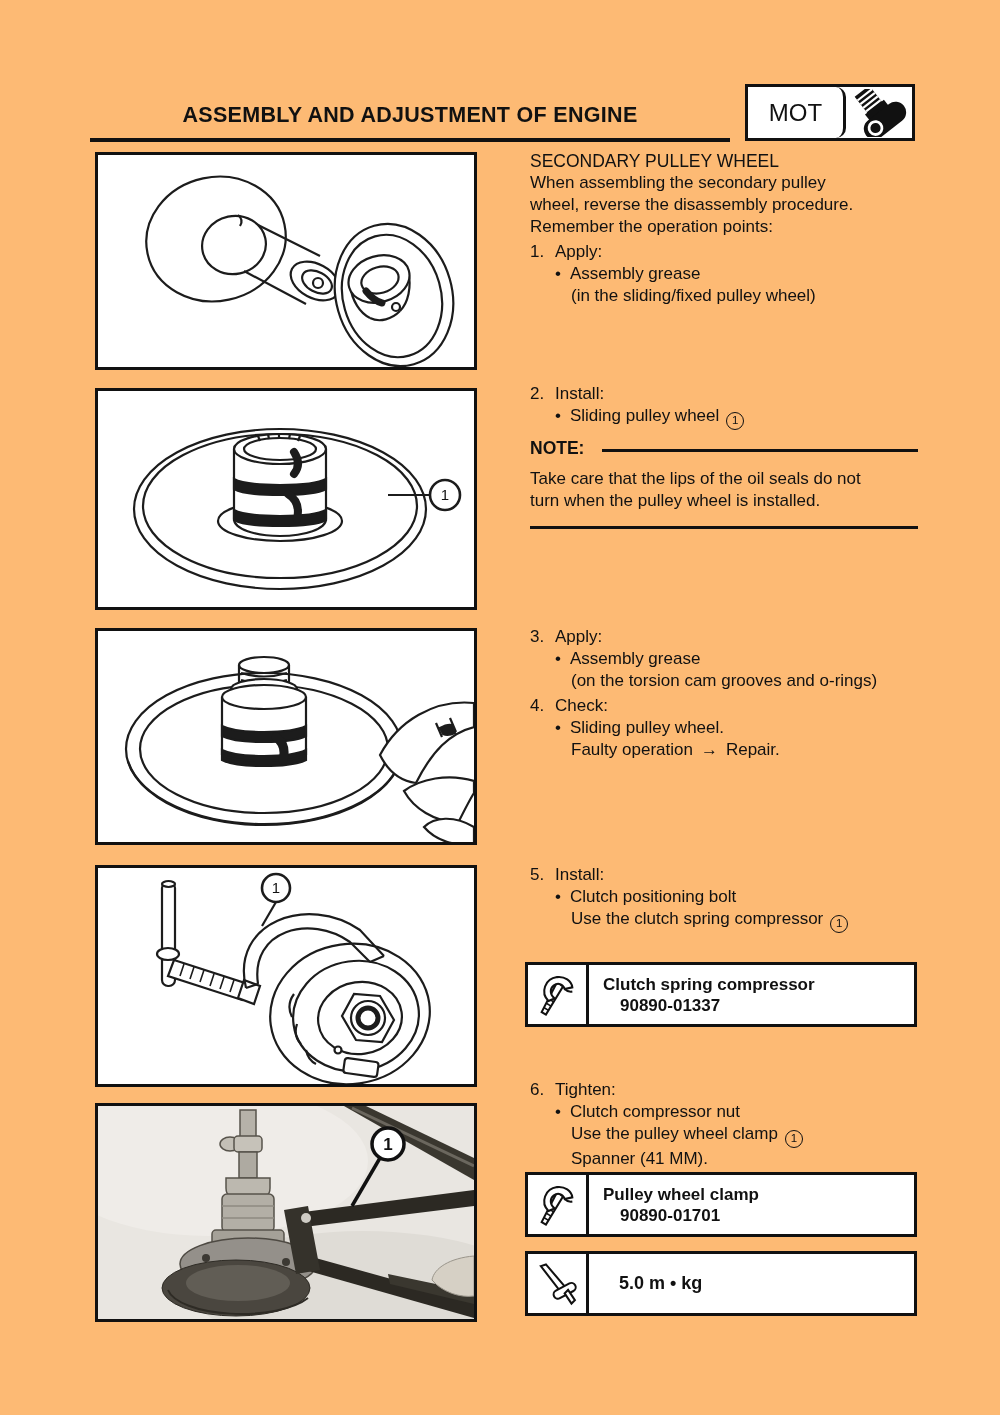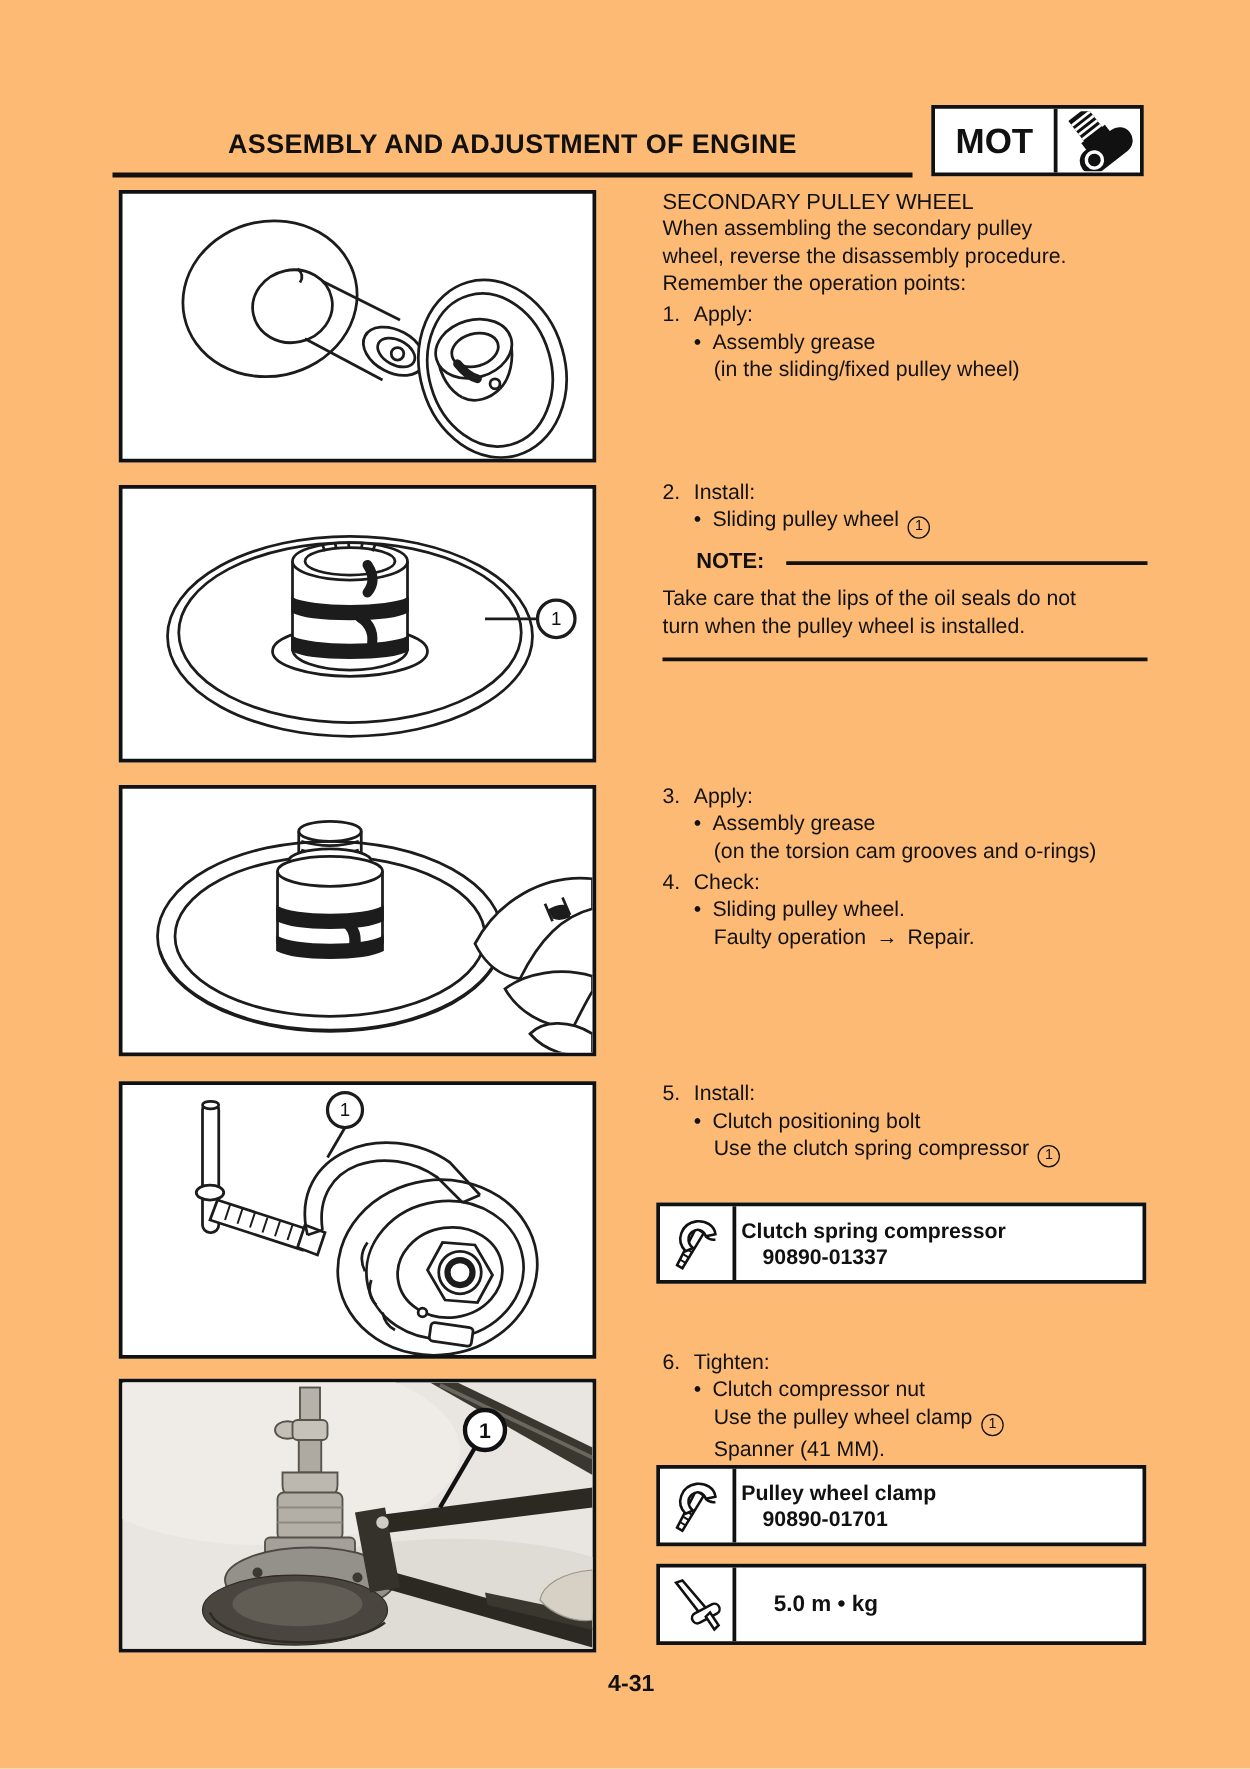--- a/index.html
+++ b/index.html
@@ -6,50 +6,50 @@
   .page{position:relative;width:1000px;height:1415px;background:#fdba74;
         font-family:"Liberation Sans", sans-serif;color:#111;overflow:hidden;}
 
   
   .title{position:absolute;left:90px;top:103px;width:640px;text-align:center;
          font-weight:bold;font-size:21.5px;letter-spacing:.3px;}
   .titlerule{position:absolute;left:90px;top:138px;width:640px;height:3.5px;background:#111;}
   .badge{position:absolute;left:745px;top:84px;width:170px;height:57px;border:3.5px solid #111;
          display:flex;box-sizing:border-box;background:#fff;}
   .badge-mot{width:95px;display:flex;align-items:center;justify-content:center;
-             font-weight:bold;font-size:28px;border-right:3.5px solid #111;}
+             font-weight:normal;font-size:24px;border-right:3.5px solid #111;border-radius:10px;}
   .badge-ic{flex:1;display:flex;align-items:center;justify-content:center;}
 
   
   .figframe{position:absolute;left:95px;width:382px;border:3px solid #111;background:#fff;box-sizing:border-box;}
   .figframe svg{display:block;width:100%;height:100%;}
 
   
   .txt{position:absolute;left:530px;width:398px;font-size:17px;line-height:22px;}
   .h2{font-weight:normal;font-size:17.5px;}
   .step{display:flex;margin-top:3px;}
   .snum{width:25px;flex:none;}
   .bl{padding-left:25px;display:flex;gap:9px;align-items:baseline;}
   .dt{padding-left:41px;}
   .circ{display:inline-block;width:18px;height:18px;border:1.7px solid #111;border-radius:50%;
         font-size:11.5px;line-height:15.5px;text-align:center;box-sizing:border-box;
         vertical-align:-3px;margin-left:7px;font-weight:normal;}
   .arrow{font-weight:bold;padding:0 8px;}
 
   .noterow{position:absolute;left:530px;top:438px;width:388px;display:flex;align-items:center;}
-  .notelabel{font-weight:bold;font-size:17.5px;margin-left:27px;}
+  .notelabel{font-weight:bold;font-size:17.5px;}
   .noteline{flex:1;height:3px;background:#111;margin-left:18px;margin-top:3px;}
   .rule2{position:absolute;left:530px;top:526px;width:388px;height:3px;background:#111;}
 
   
   .toolbox{position:absolute;left:525px;width:392px;height:65px;border:3px solid #111;
            display:flex;box-sizing:border-box;background:#fff;}
   .tb-icon{width:58px;flex:none;border-right:3px solid #111;display:flex;align-items:center;justify-content:center;}
   .tb-text{flex:1;display:flex;flex-direction:column;justify-content:center;
-           padding-left:4px;font-weight:bold;font-size:17px;line-height:21px;}
+           padding-left:14px;font-weight:bold;font-size:17px;line-height:21px;}
   .tb-part{padding-left:17px;}
   .tq-val{flex:1;display:flex;align-items:center;padding-left:30px;font-weight:bold;font-size:18px;}
 
   .pagenum{position:absolute;left:90px;top:1336px;width:830px;text-align:center;
            font-weight:bold;font-size:18.5px;}
 
   .cotext{font-family:"Liberation Sans",sans-serif;font-size:17px;font-weight:bold;fill:#111;}
   .cotext-sm{font-family:"Liberation Sans",sans-serif;font-size:15px;fill:#111;}
 </style>
 </head>
@@ -338,15 +338,14 @@
         <g fill="#fff" stroke="#111" stroke-width="2.4">
           <path d="M8,6 L14,4 L38,32 L32,37 Z"></path>
           <rect x="22" y="30" width="28" height="10" rx="5" transform="rotate(-28 36 35)"></rect>
           <path d="M36,38 L44,50 L48,46 L40,34 Z"></path>
         </g>
       </svg>
     </div>
     <div class="tq-val">5.0 m • kg</div>
   </div>
 
-  <div class="pagenum">4-31</div>
 
 </div>
 
 </body></html>

